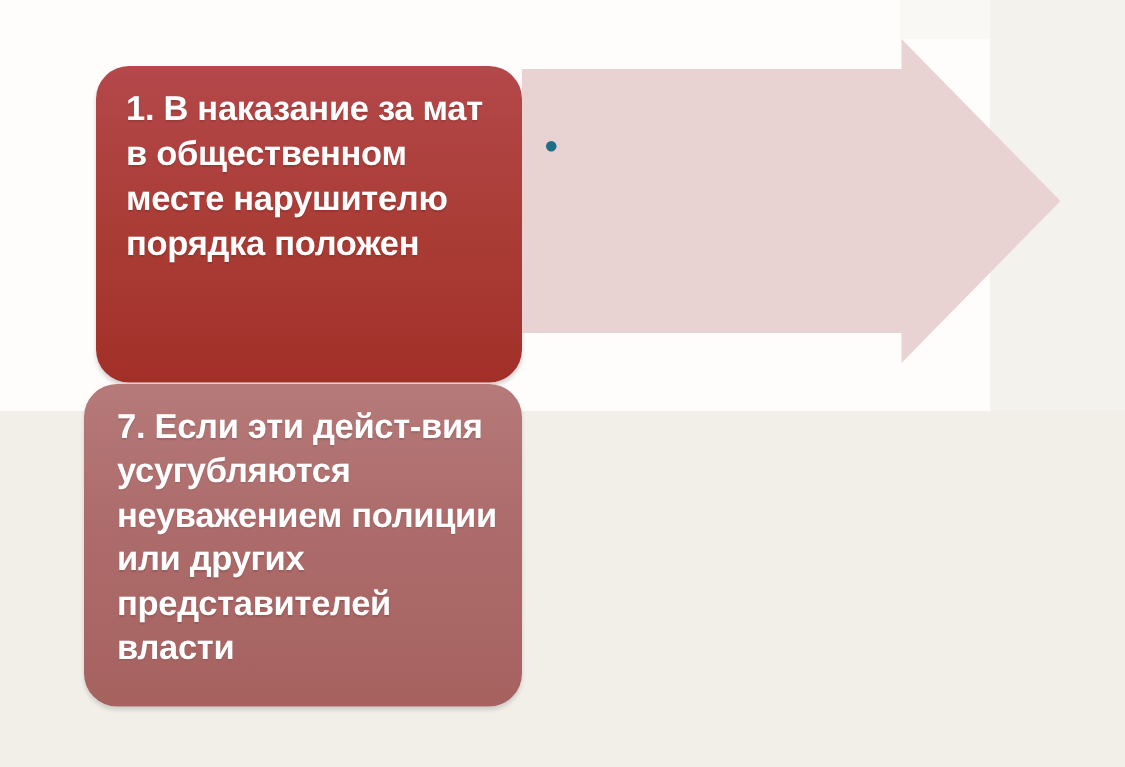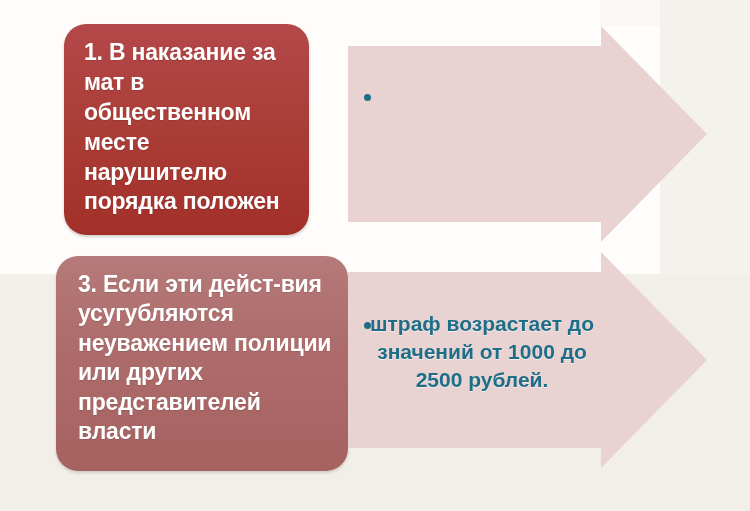--- a/index.html
+++ b/index.html
@@ -28,21 +28,21 @@
     box-sizing:border-box;
     border-radius:22px;
     display:flex;
     align-items:flex-start;
     justify-content:flex-start;
     color:#ffffff;
     font-weight:bold;
     letter-spacing:-0.2px;
   }
   #box1{
-    left:64px;top:24px;width:245px;height:211px;
+    left:64px;top:44px;width:284px;height:211px;
     background:linear-gradient(180deg,#b4484a 0%,#ab3e38 45%,#a23029 100%);
     box-shadow:0 2px 3px rgba(0,0,0,0.18);
   }
   #box2{
     left:56px;top:256px;width:292px;height:215px;
     background:linear-gradient(180deg,#b57a79 0%,#ad6b6b 45%,#a5625f 100%);
     box-shadow:0 2px 3px rgba(0,0,0,0.14);
   }
   .box-text{
     padding:14px 16px 10px 20px;
@@ -103,21 +103,17 @@
 
   <div class="box" id="box1">
     <div class="box-text">1. В наказание за мат в общественном месте нарушителю порядка положен</div>
   </div>
 
   <div class="arrow" id="arrow1">
     <span class="bullet-dot"></span>
   </div>
 
   <div class="box" id="box2">
-    <div class="box-text">3. Если эти дейст-вия усугубляются неуважением полиции или других представителей власти</div>
+    <div class="box-text">7. Если эти дейст-вия усугубляются неуважением полиции или других представителей власти</div>
   </div>
 
-  <div class="arrow" id="arrow2">
-    <span class="bullet-dot"></span>
-    <div class="arrow-text">штраф возрастает до значений от 1000 до 2500 рублей.</div>
-  </div>
 
 </div>
 
 </body></html>

